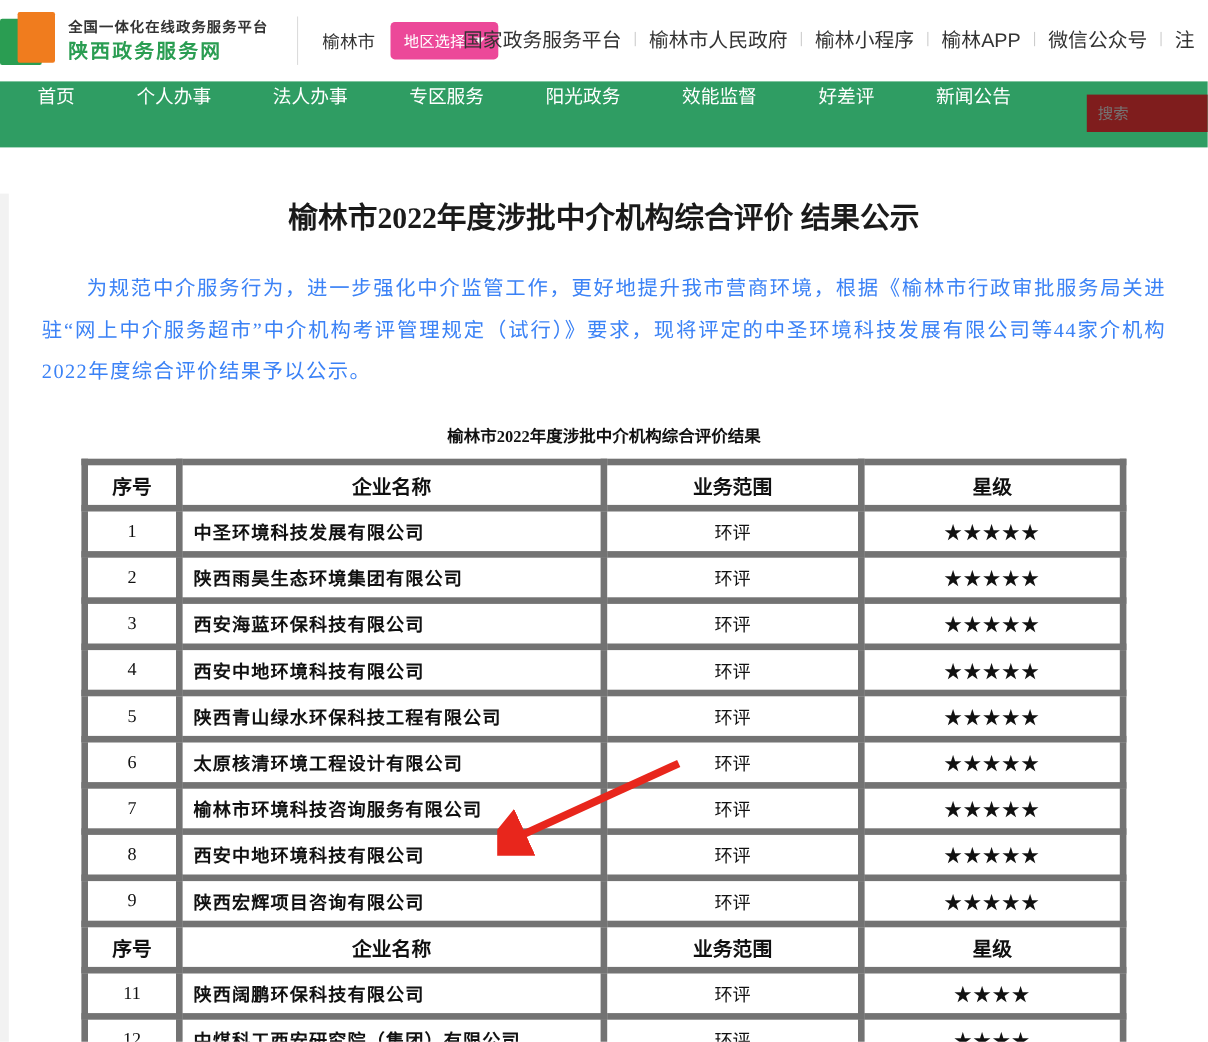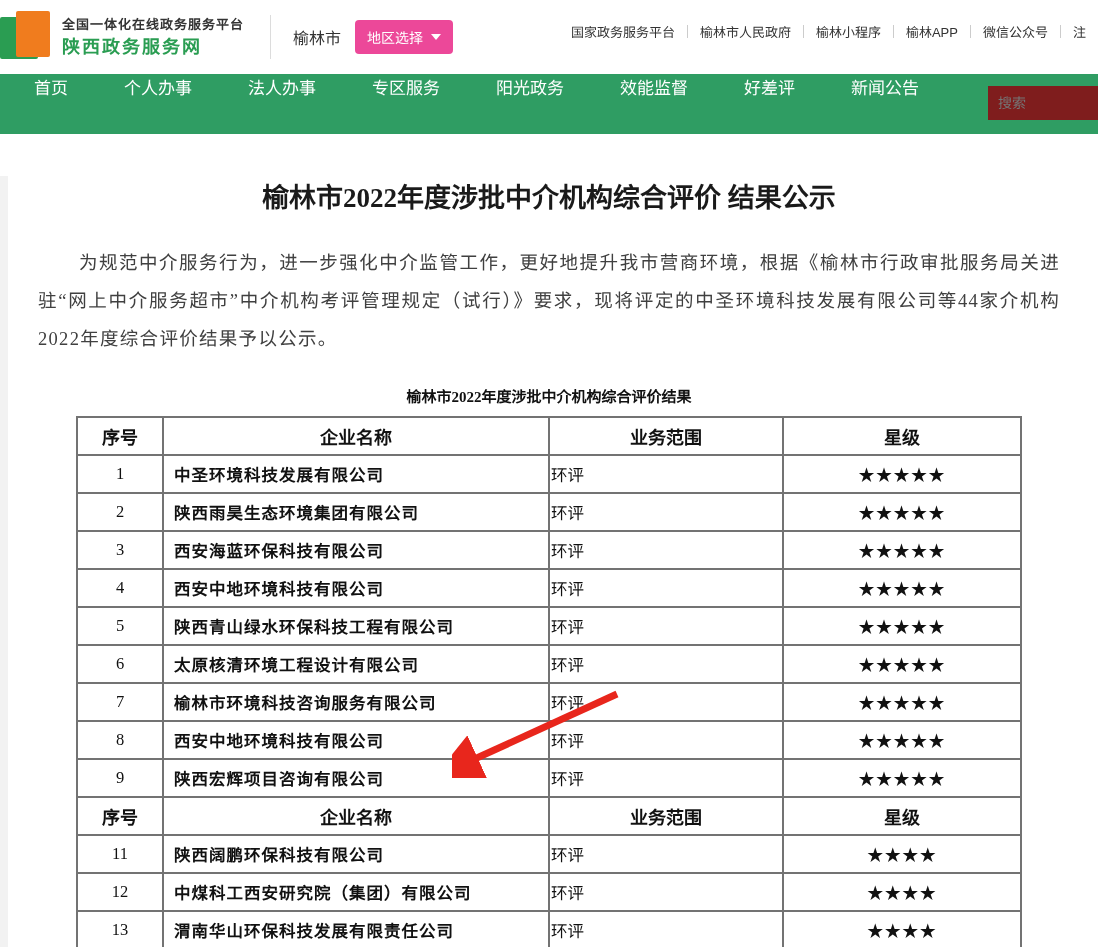--- a/index.html
+++ b/index.html
@@ -93,21 +93,21 @@
     border-right: 5px solid transparent;
     border-top: 6px solid #ffffff;
     display: inline-block;
   }
   .top-links {
     position: absolute;
     right: 0;
     top: 22px;
     display: flex;
     align-items: center;
-    font-size: 13px;
+    font-size: 18px;
     color: #333;
   }
   .top-links .lk {
     padding: 0 12px;
     white-space: nowrap;
     cursor: pointer;
   }
   .top-links .sep {
     width: 1px;
     height: 13px;
@@ -165,21 +165,21 @@
     text-align: center;
     font-size: 27px;
     font-weight: bold;
     color: #1a1a1a;
     margin: 42px 0 30px 0;
     font-family: "Liberation Serif", "DejaVu Serif", serif;
   }
   .para {
     font-size: 18.5px;
     line-height: 2.05;
-    color: #404040;
+    color: #3b82f6;
     letter-spacing: 1.3px;
     font-family: "Liberation Serif", "DejaVu Serif", serif;
     text-align: justify;
     margin: 4px 14px;
   }
   .para .indent { display: inline-block; width: 2.2em; }
 
   .table-caption {
     text-align: center;
     font-size: 15px;
@@ -190,38 +190,38 @@
   }
 
   table.result-table {
     width: 944px;
     margin: 0 auto;
     border-collapse: collapse;
     table-layout: fixed;
     font-family: "Liberation Serif", "DejaVu Serif", serif;
   }
   table.result-table td, table.result-table th {
-    border: 2px solid #737373;
+    border: 6px solid #737373;
     height: 34px;
     font-size: 16.5px;
     color: #111;
   }
   table.result-table th {
     font-weight: bold;
     font-size: 18px;
     text-align: center;
   }
   col.c-no    { width: 86px; }
   col.c-name  { width: 386px; }
   col.c-scope { width: 234px; }
   col.c-star  { width: 238px; }
 
   td.no    { text-align: center; }
   td.name  { text-align: left; padding-left: 10px; letter-spacing: 1px; font-weight: bold; }
-  td.scope { }
+  td.scope { text-align: center; }
   td.star  { text-align: center; letter-spacing: 1px; font-size: 15px; }
 
   
   .arrow-anno {
     position: absolute;
     left: 452px;
     top: 512px;
     width: 170px;
     height: 90px;
     pointer-events: none;

